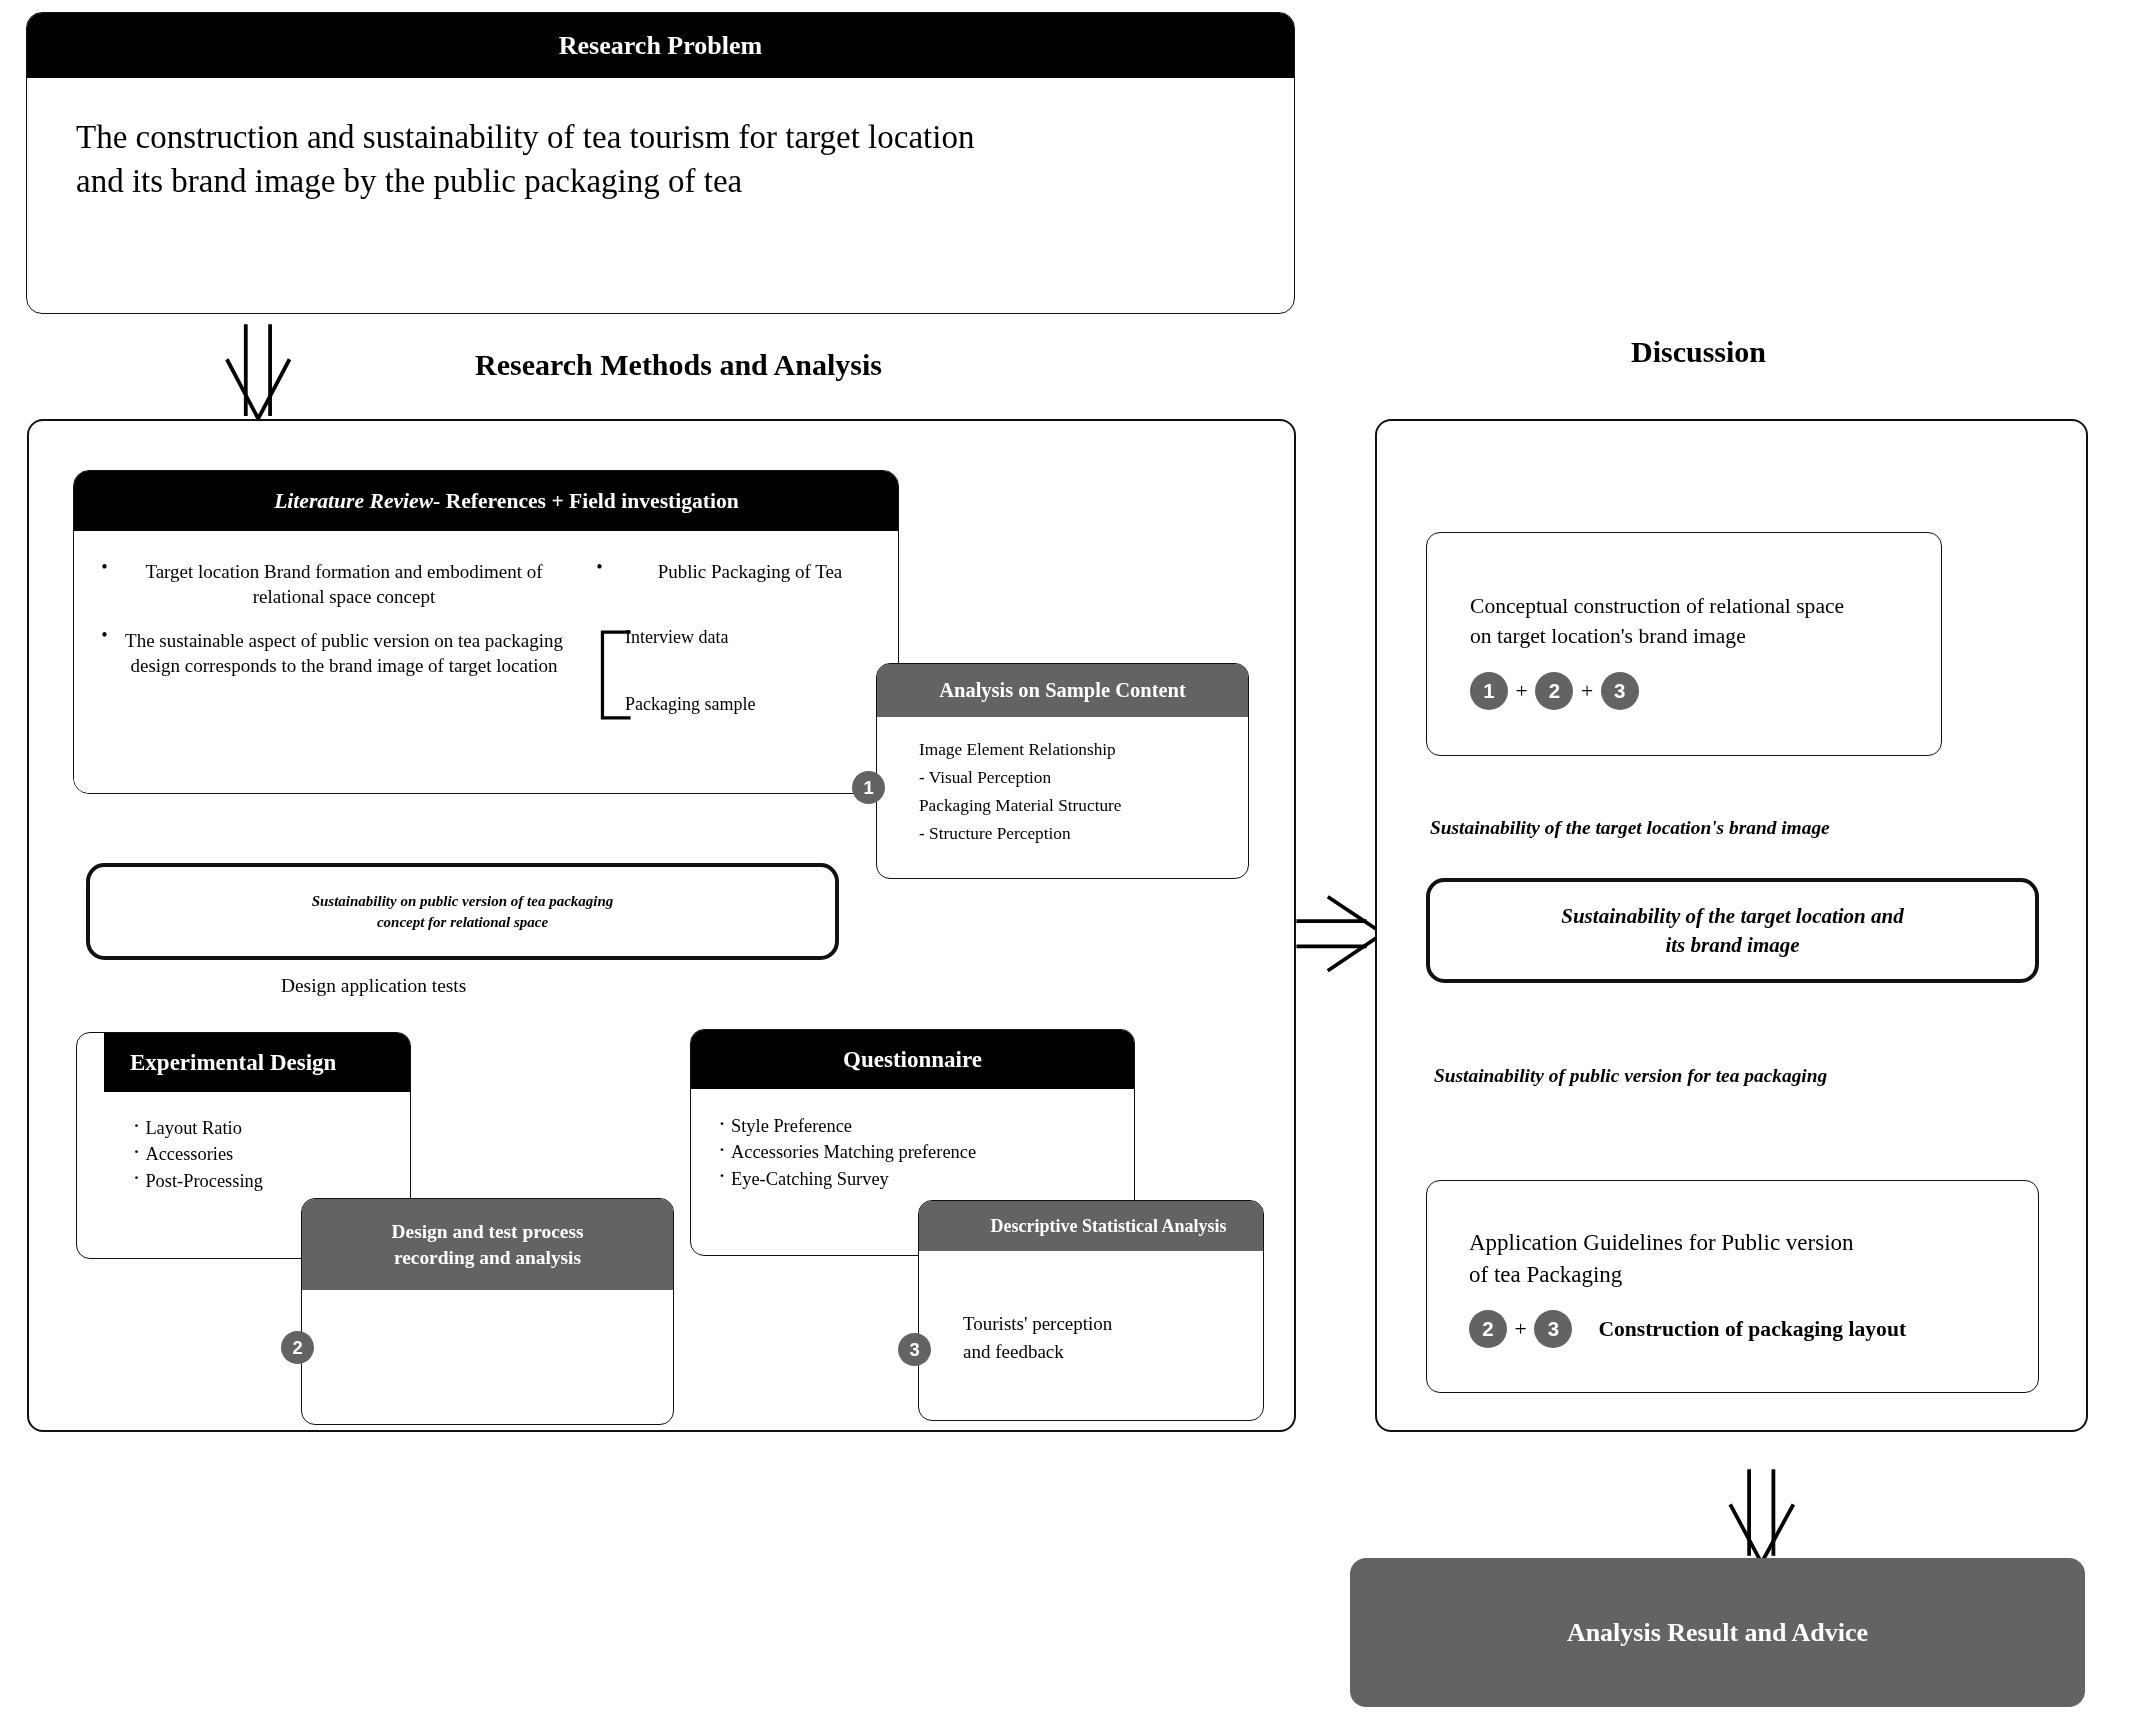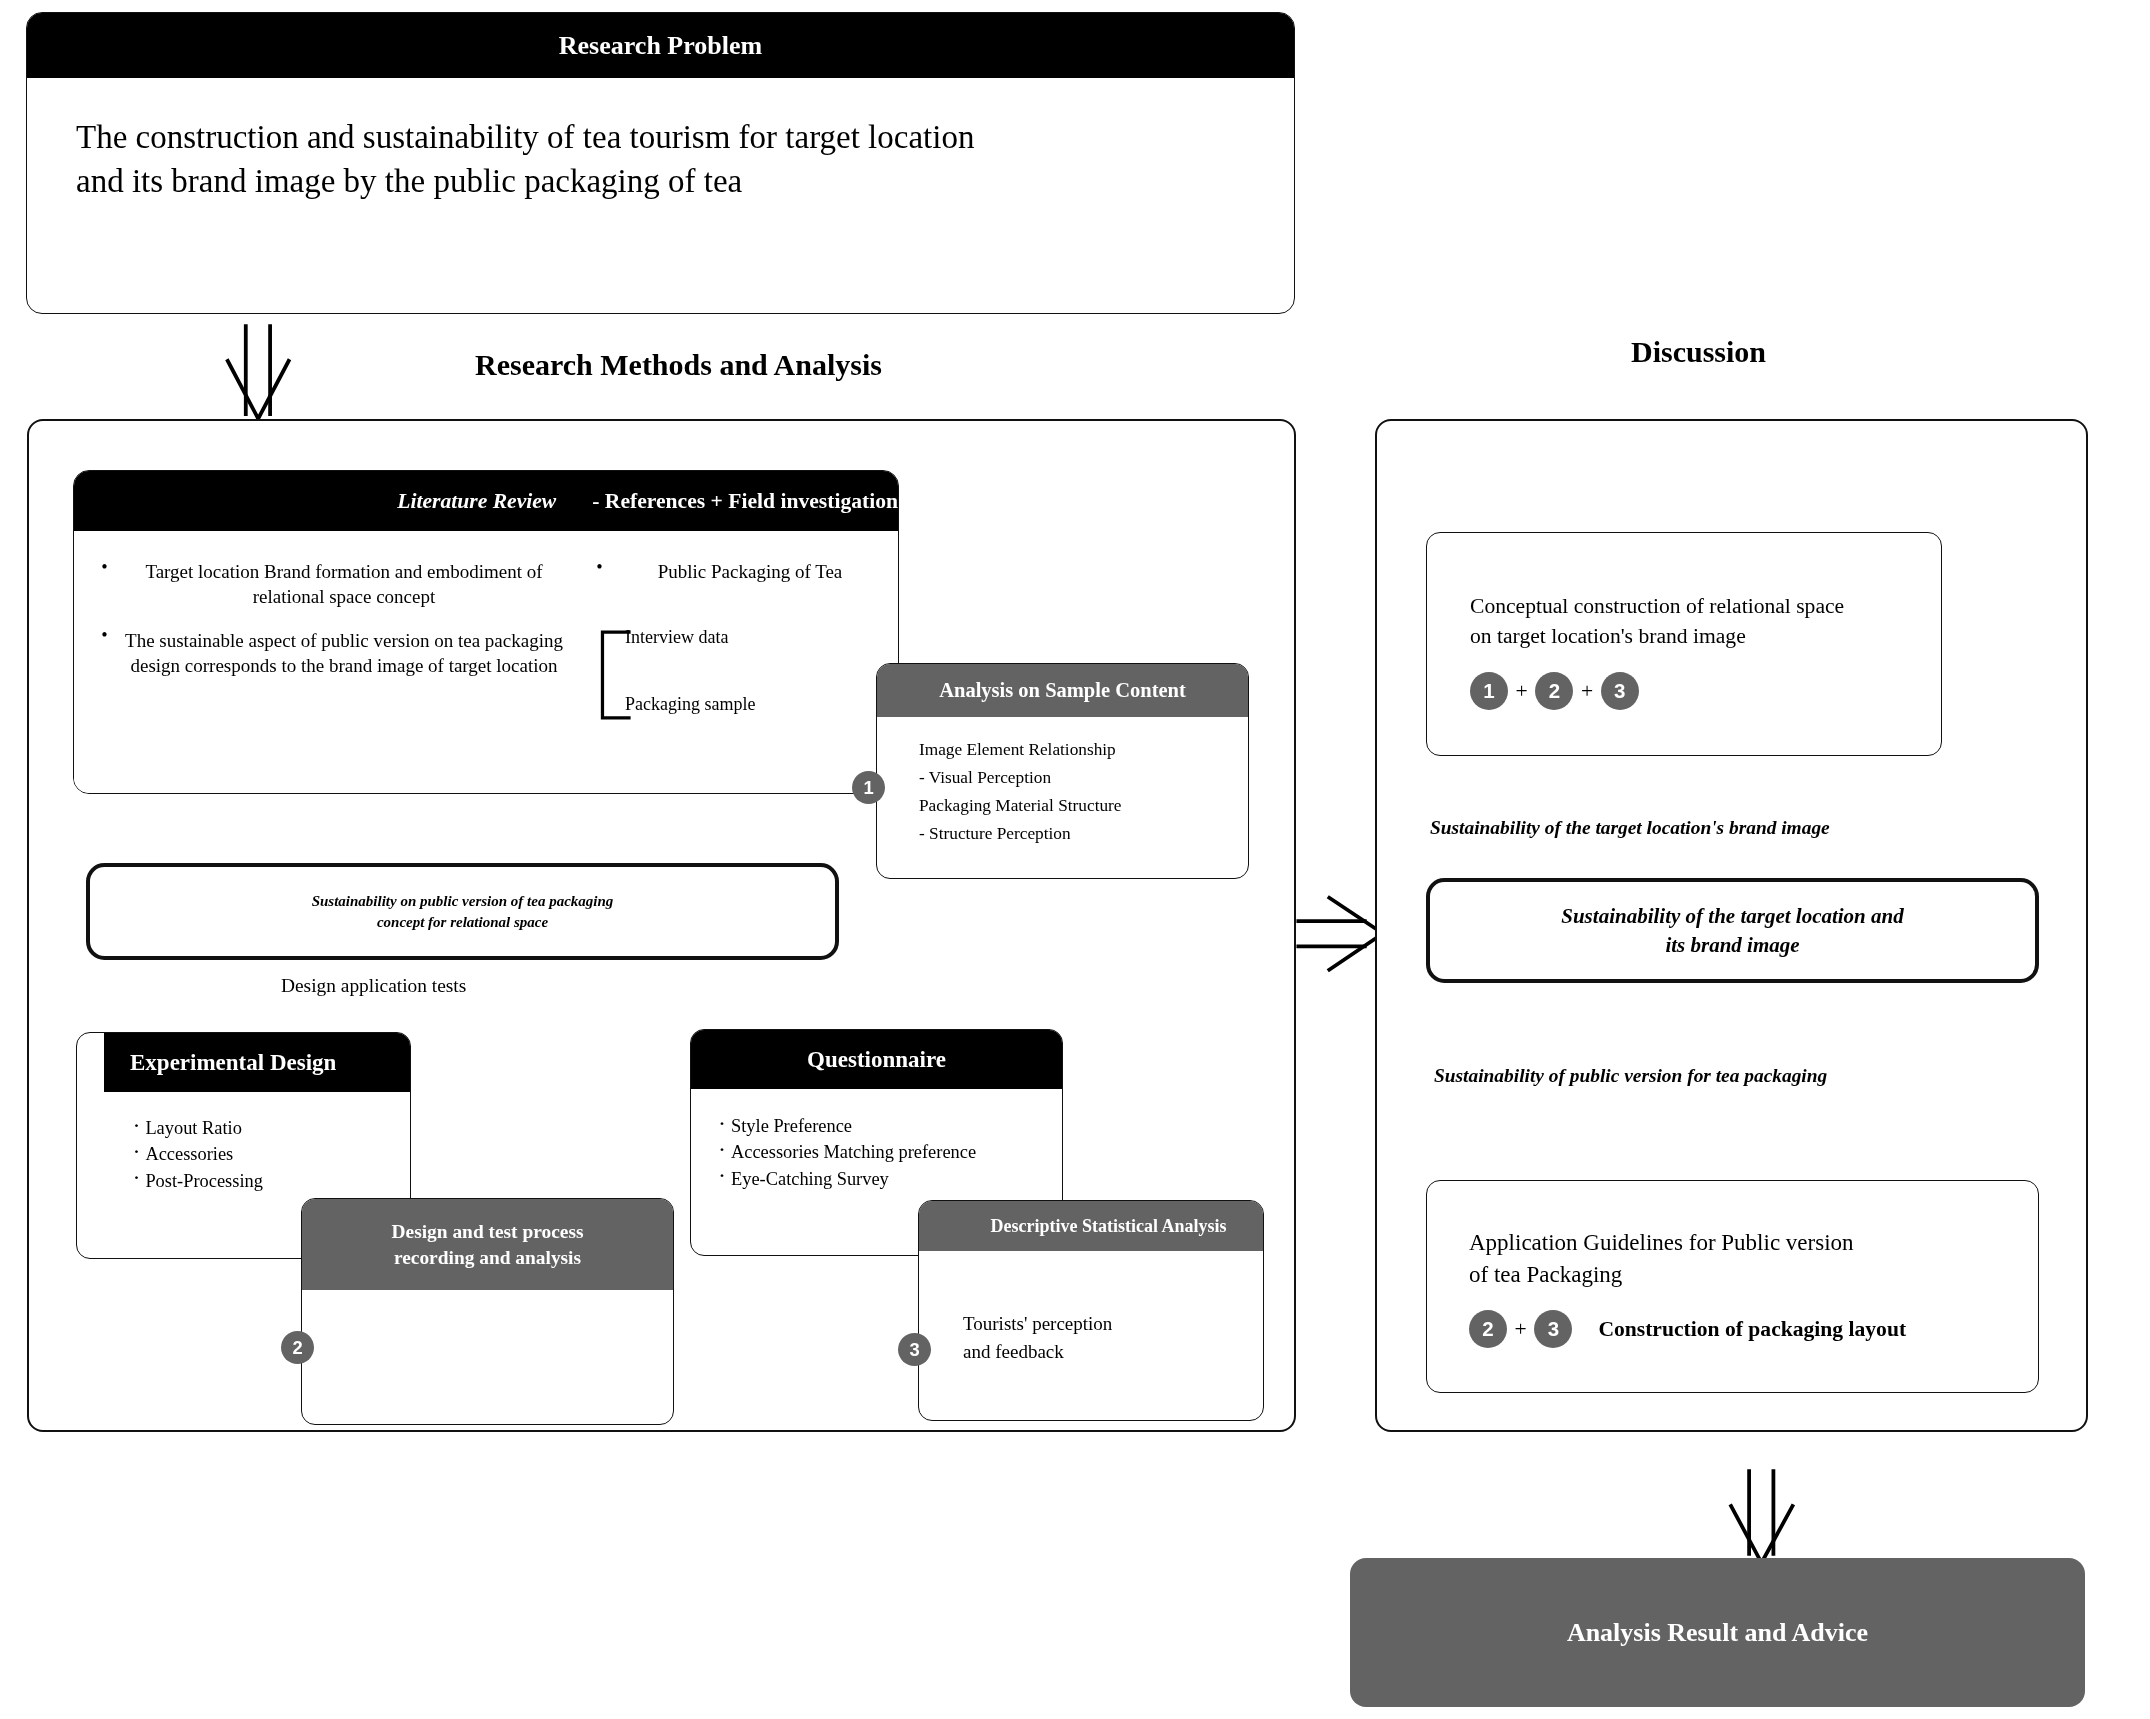--- a/index.html
+++ b/index.html
@@ -165,21 +165,21 @@
       <div>and its brand image  by the public packaging of tea</div>
     </div>
   </div>
 
   <div class="t bold" style="left:475px;top:348px;font-size:30px;">Research Methods and Analysis</div>
   <div class="t bold" style="left:1631px;top:335px;font-size:30px;">Discussion</div>
 
   <div class="card" style="left:27px;top:419px;width:1269px;height:1013px;border-width:2.7px;border-radius:16px;"></div>
 
   <div class="hcard" style="left:73px;top:470px;width:826px;height:324px;border-radius:16px;">
-    <div class="htitle black" style="height:60px;font-size:21.6px;justify-content:flex-end;padding-left:41px;gap:36px;">
+    <div class="htitle black" style="height:60px;font-size:21.6px;justify-content:center;padding-left:41px;">
       <span class="ital">Literature Review</span>
         <span> - References + Field investigation</span>
     </div>
     <div class="hbody" style="height:264px;position:relative;">
       <ul class="bul" style="position:absolute;left:23px;top:28px;width:470px;font-size:19px;line-height:1.32;">
         <li>Target location Brand formation and embodiment of relational space concept</li>
         <li style="margin-top:18.4px;">The sustainable aspect of public version on tea packaging design corresponds to the brand image of target location</li>
       </ul>
       <ul class="bul" style="position:absolute;left:518px;top:28px;width:292px;font-size:19px;line-height:1.32;">
         <li>Public Packaging of Tea</li>
@@ -228,21 +228,21 @@
   </div>
 
   <div class="hcard" style="left:301px;top:1198px;width:373px;height:227px;border-radius:14px;">
     <div class="htitle gray" style="height:91px;font-size:19.4px;flex-direction:column;line-height:1.3;">
       <span>Design and test process</span>
       <span>recording and analysis</span>
     </div>
   </div>
   <div class="badge b-sm abs" style="left:281px;top:1331px;">2</div>
 
-  <div class="hcard" style="left:690px;top:1029px;width:373px;height:227px;border-radius:14px;">
+  <div class="hcard" style="left:690px;top:1029px;width:445px;height:227px;border-radius:14px;">
     <div class="htitle black" style="height:59px;font-size:23px;">
       <span>Questionnaire</span>
     </div>
     <div class="hbody" style="padding:27px 0 0 21.6px;">
       <ul class="dot" style="font-size:18.4px;">
         <li>Style Preference</li>
         <li>Accessories Matching preference</li>
         <li>Eye-Catching Survey</li>
       </ul>
     </div>

